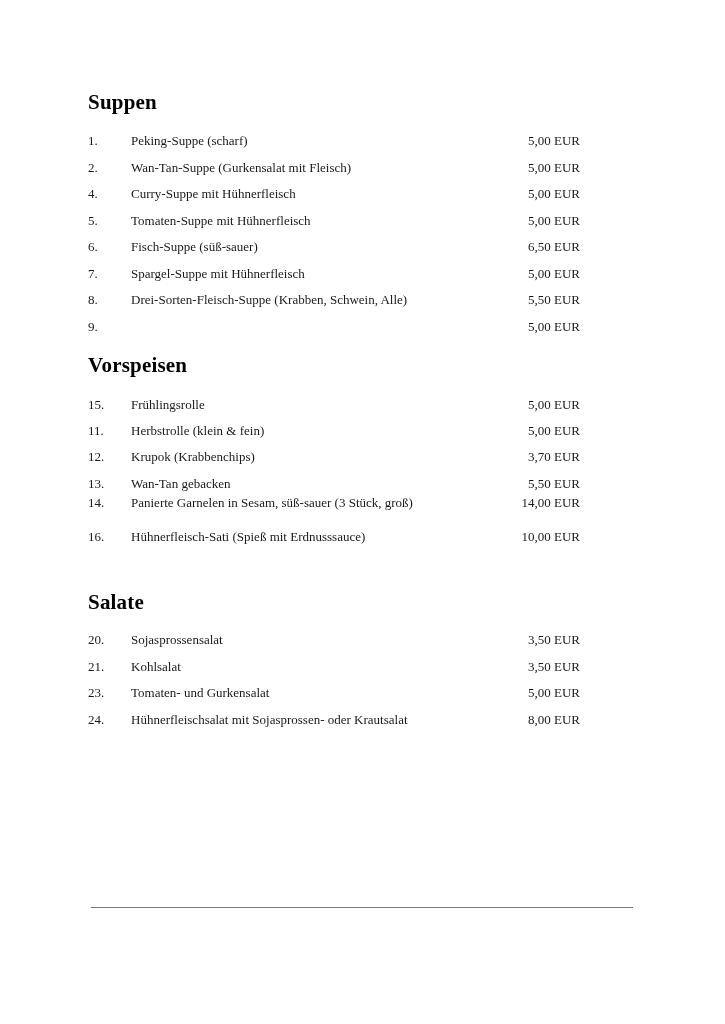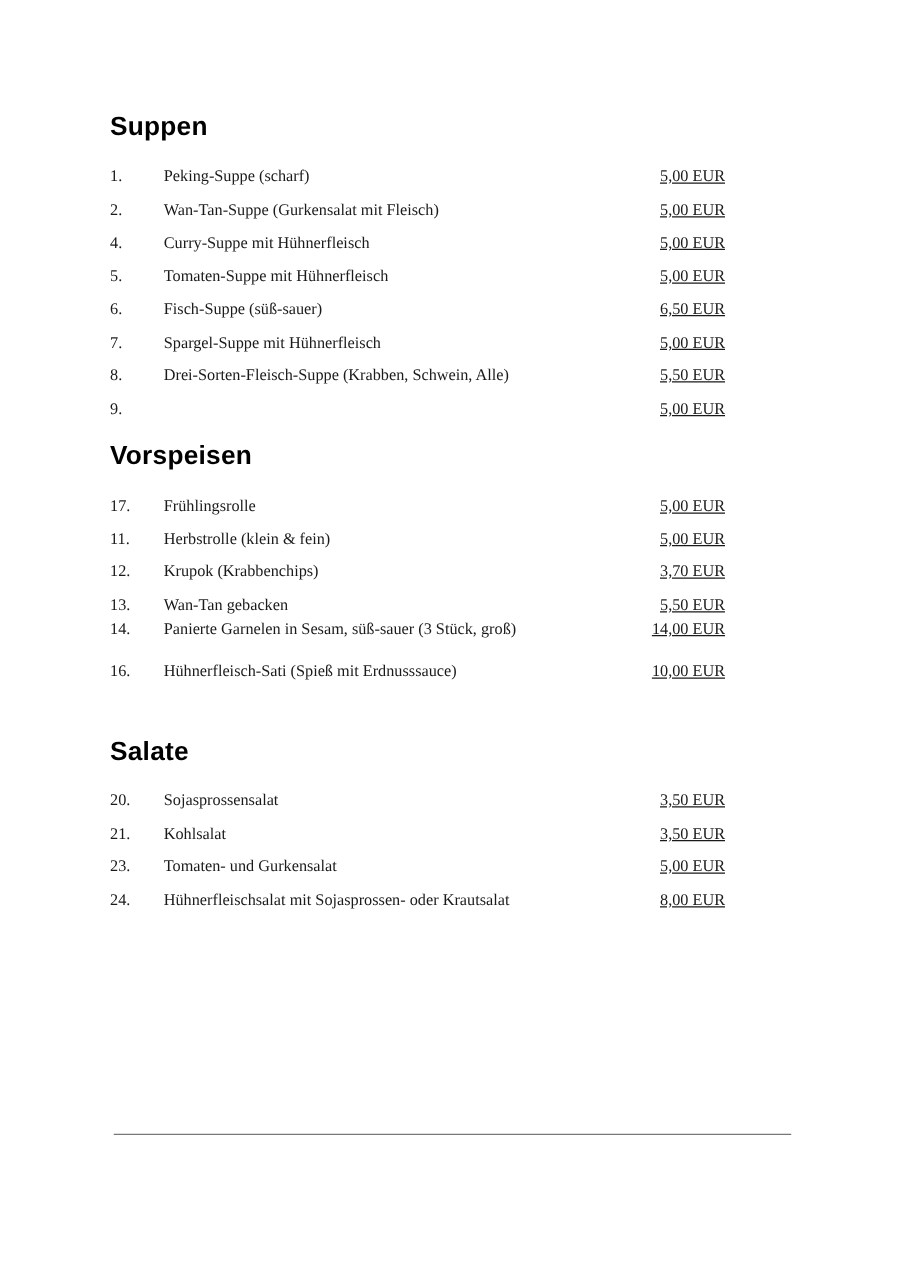--- a/index.html
+++ b/index.html
@@ -1,30 +1,30 @@
 <!DOCTYPE html>
 <html><head>
   <meta charset="utf-8">
   <style>
     * { margin: 0; padding: 0; box-sizing: border-box; }
     html, body { width: 725px; height: 1024px; background: #ffffff; overflow: hidden; }
     body { position: relative; font-family: "Liberation Serif", serif; color: #1a1a1a; }
     .page { position: absolute; left: 0; top: 0; width: 725px; height: 1024px; }
     .section-title {
       position: absolute; left: 88px;
-      font-family: Liberation Sans, sans-serif; font-weight: bold;
+      font-family: Liberation Serif, serif; font-weight: bold;
       font-size: 21px; color: #000; letter-spacing: 0.2px;
     }
     .item {
       position: absolute; left: 88px; width: 492px; height: 18px;
       font-size: 13px; line-height: 18px;
     }
     .item .num { position: absolute; left: 0; }
     .item .name { position: absolute; left: 43px; }
-    .item .price { position: absolute; right: 0; text-align: right; text-decoration: underline; }
+    .item .price { position: absolute; right: 0; text-align: right; }
     .footer-line {
       position: absolute; left: 91px; top: 907px; width: 542px; height: 1px; background: #777;
     }
     .footer-text {
       position: absolute; left: 91px; top: 908px; width: 542px; text-align: center;
       font-size: 13px; line-height: 18px;
     }
   </style>
 </head>
 <body>
@@ -69,21 +69,21 @@
     <span class="price">5,50 EUR</span>
   </div>
   <div class="item" style="top:318px">
     <span class="num">9.</span>
     <span class="price">5,00 EUR</span>
   </div>
 
   <div class="section-title" style="top:353px">Vorspeisen</div>
 
   <div class="item" style="top:396px">
-    <span class="num">17.</span>
+    <span class="num">15.</span>
     <span class="name">Frühlingsrolle</span>
     <span class="price">5,00 EUR</span>
   </div>
   <div class="item" style="top:422px">
     <span class="num">11.</span>
     <span class="name">Herbstrolle (klein &amp; fein)</span>
     <span class="price">5,00 EUR</span>
   </div>
   <div class="item" style="top:448px">
     <span class="num">12.</span>

